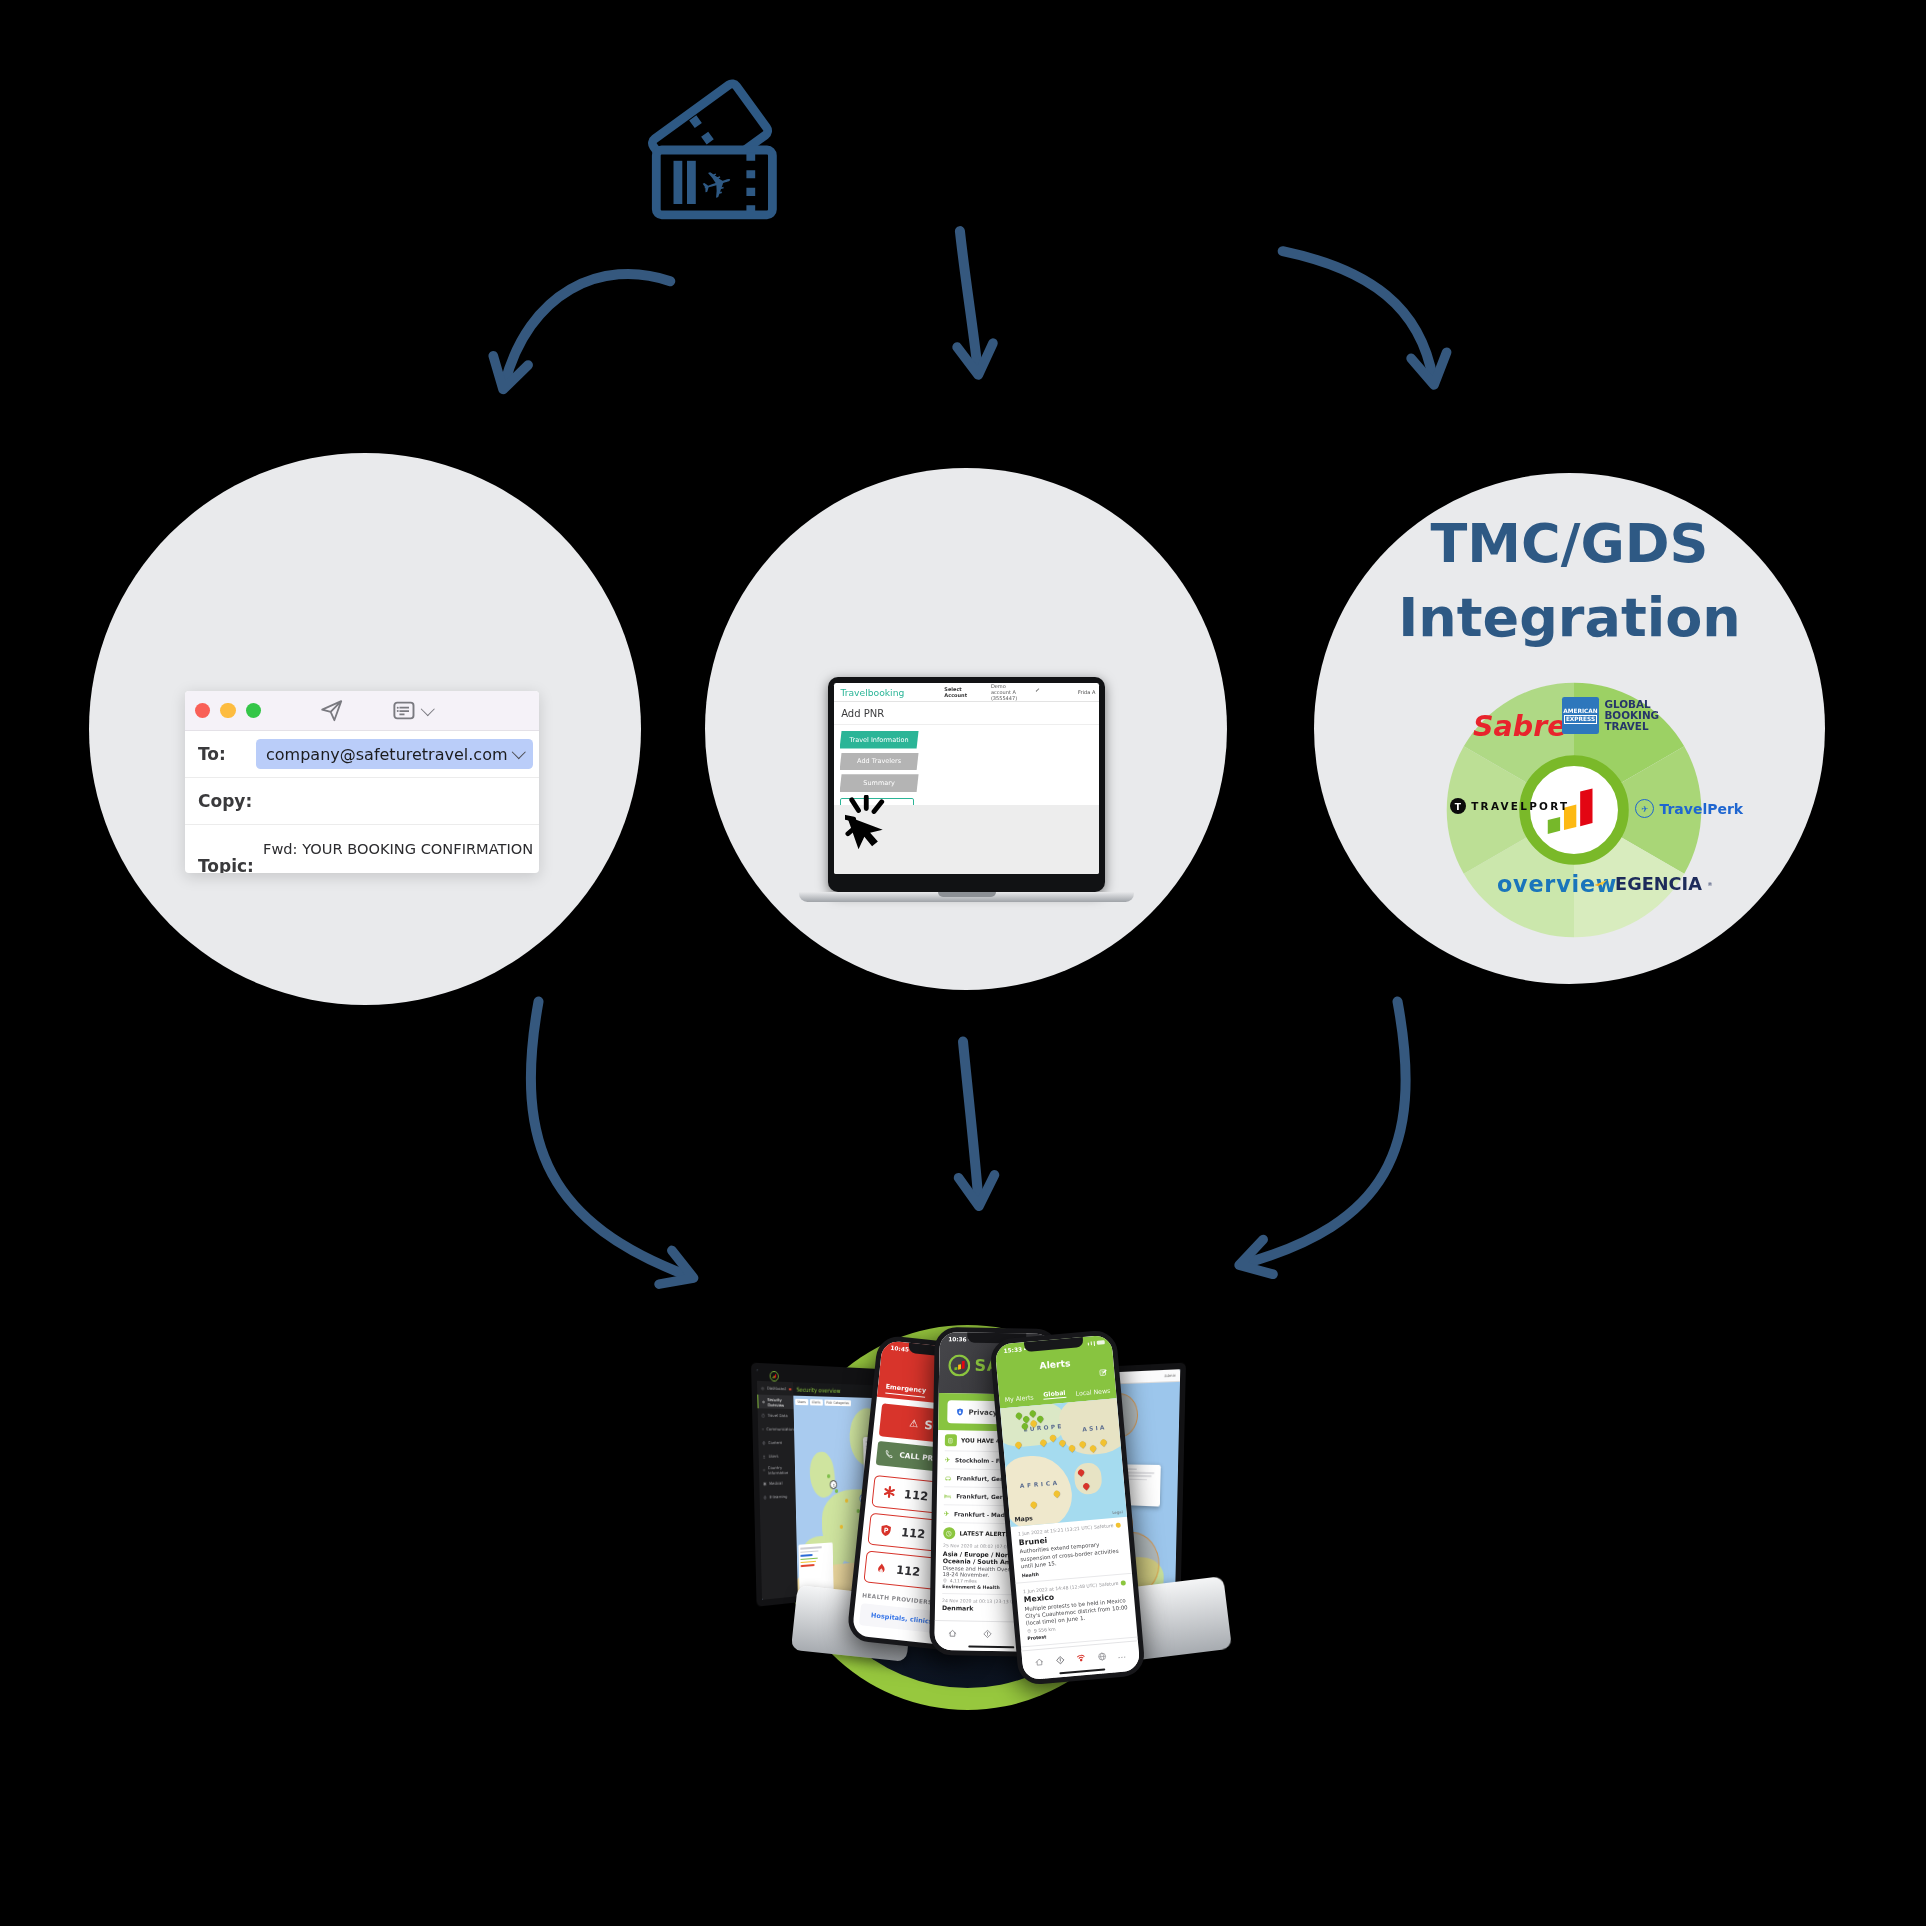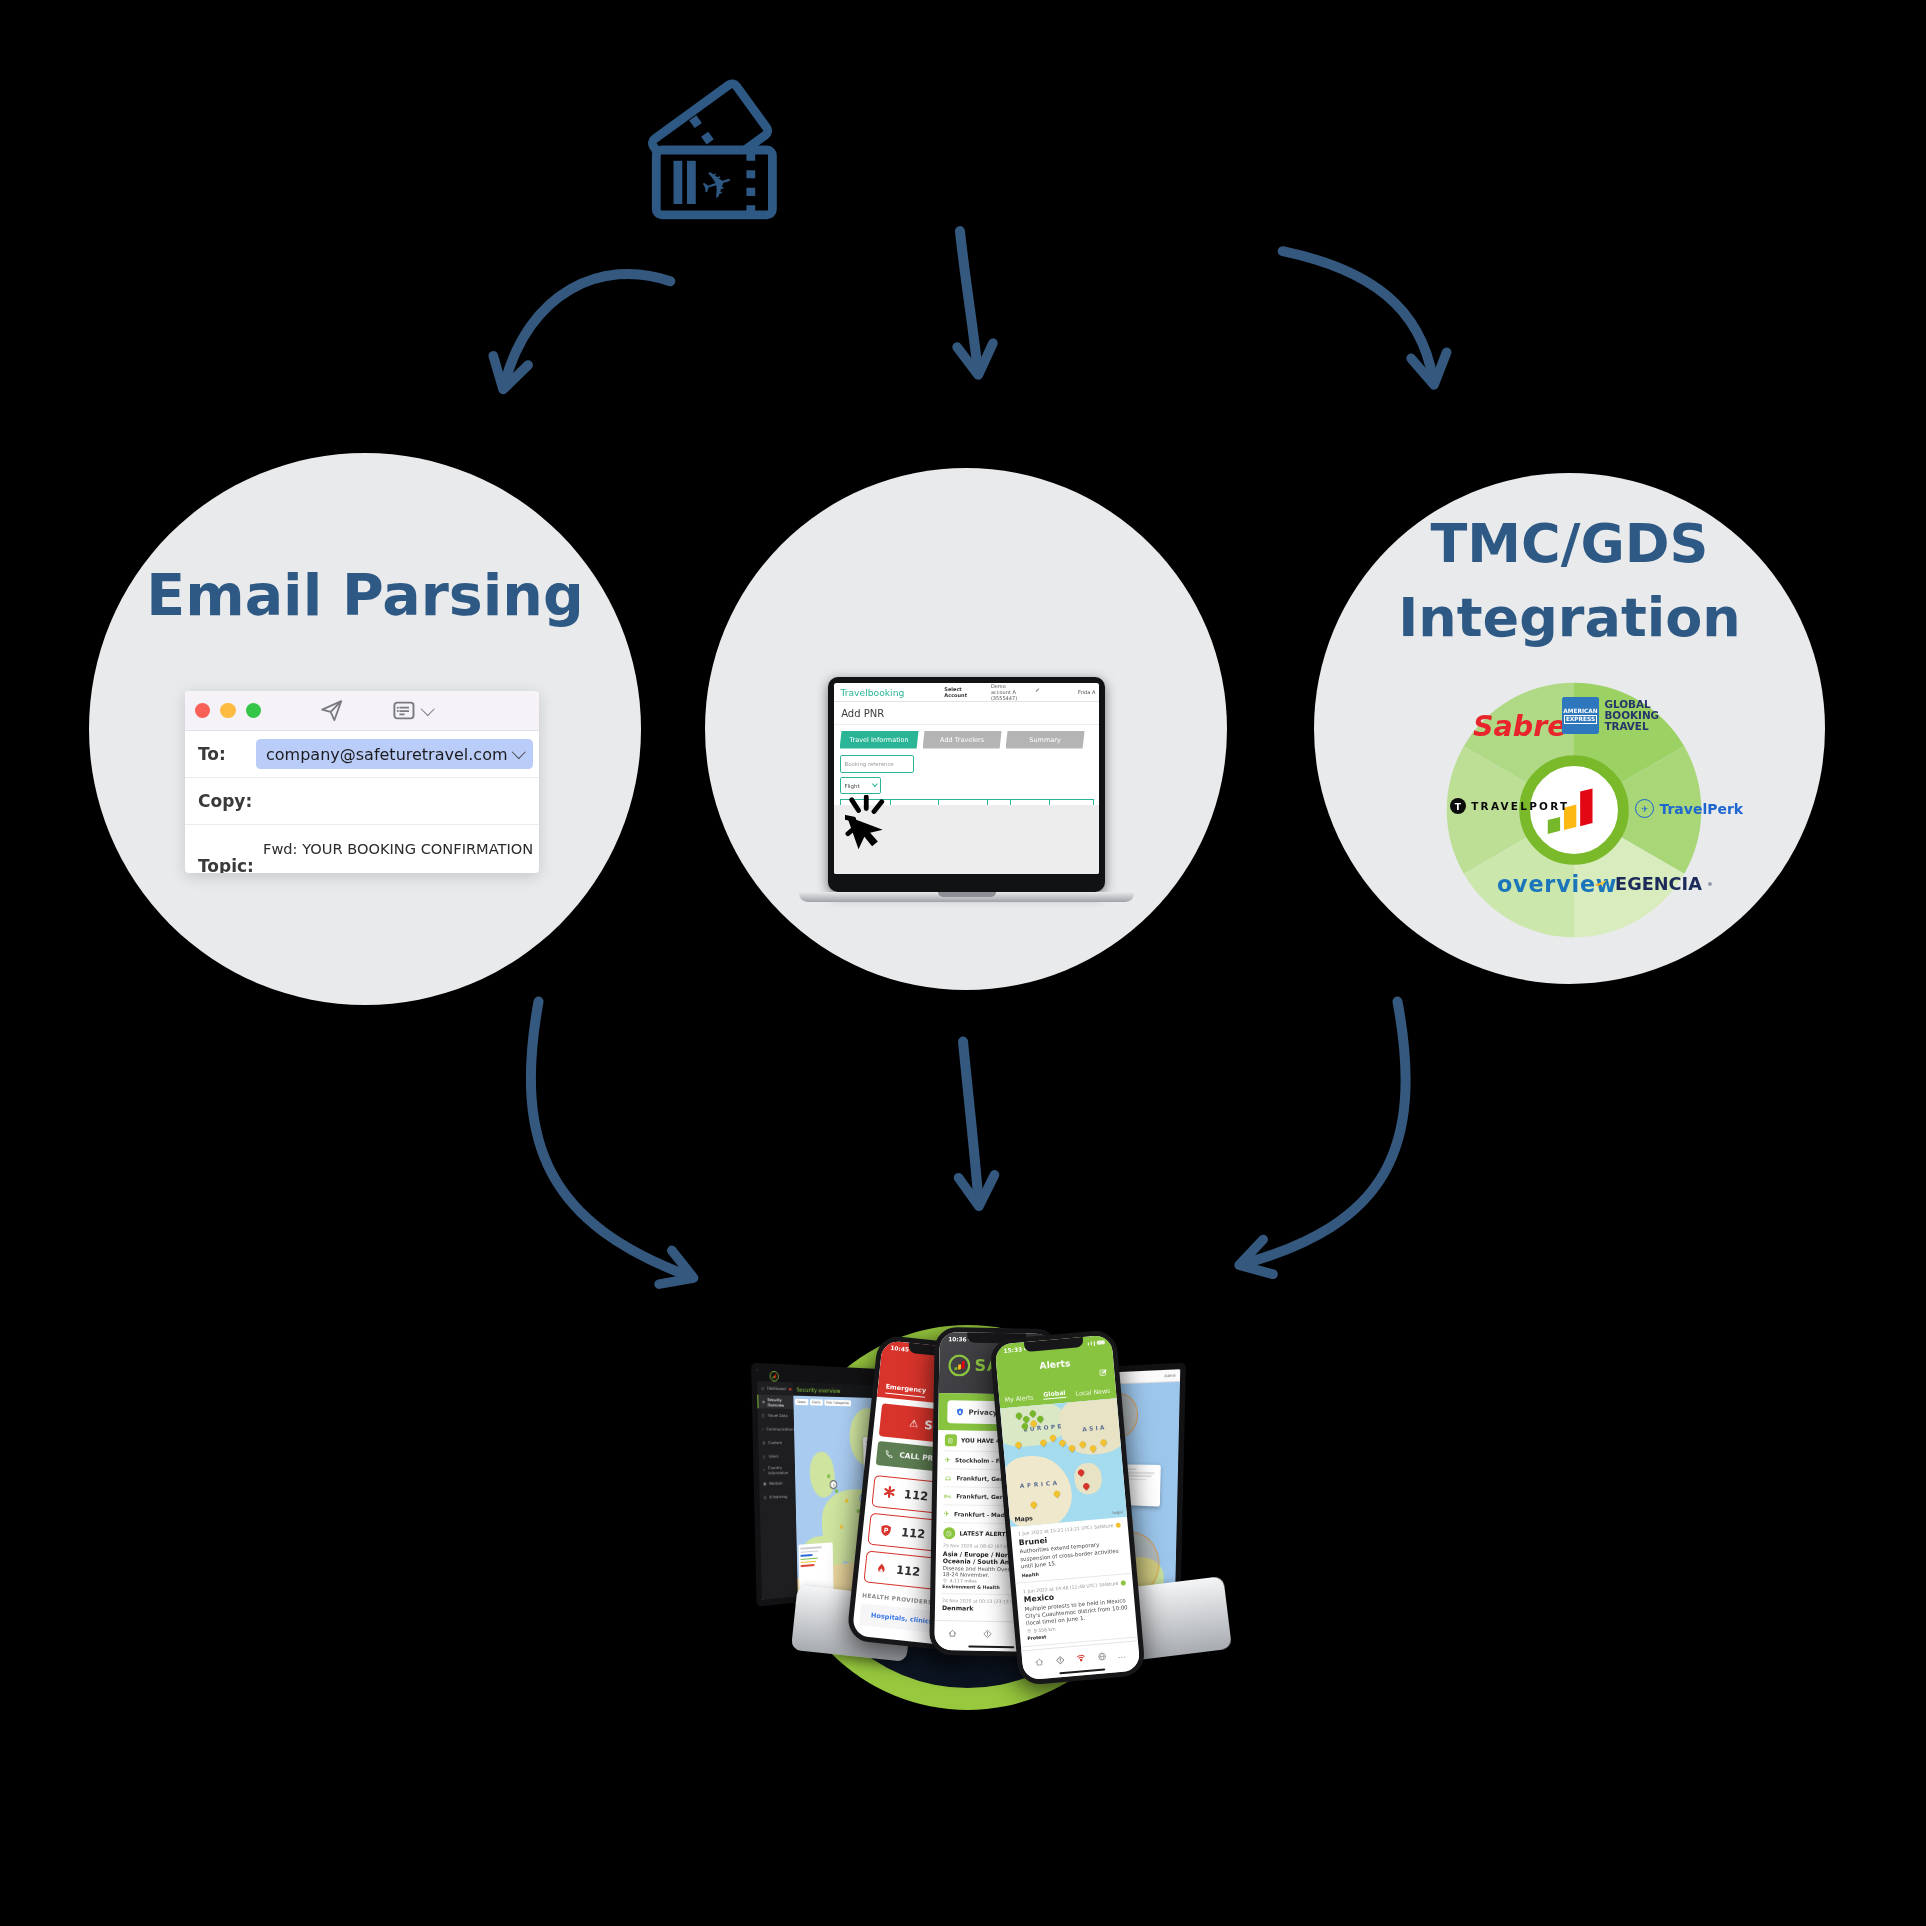--- a/index.html
+++ b/index.html
@@ -193,21 +193,20 @@
       <path d="M1740 730 C1560 668 1372 760 1310 996" marker-end="url(#ah)"></path>
       <path d="M2492 600 C2506 728 2526 848 2538 958" marker-end="url(#ah)"></path>
       <path d="M3330 652 C3558 700 3688 798 3720 984" marker-end="url(#ah)"></path>
       <path d="M1398 2600 C1330 2980 1432 3178 1786 3312" marker-end="url(#ah)"></path>
       <path d="M2500 2704 C2514 2848 2530 2988 2540 3116" marker-end="url(#ah)"></path>
       <path d="M3628 2600 C3700 2988 3592 3178 3232 3280" marker-end="url(#ah)"></path>
     </g>
   </svg>
 
   <div class="abs bigcircle" style="left:89px;top:453px;width:552px;height:552px;"></div>
-  <div class="abs circle-title" style="left:89px;top:562px;width:552px;">Email Parsing</div>
   <div class="abs email-card">
     <div class="email-head">
       <span class="tl" style="background:#F96057"></span>
       <span class="tl" style="background:#FDBC40"></span>
       <span class="tl" style="background:#34C648"></span>
       <svg class="icn" style="margin-left:58px;color:#7A7A80" width="25.4" height="25.4" viewBox="0 0 24 24">
           <use href="#i-send"></use>
         </svg>
       <svg class="icn" style="margin-left:46px;color:#7A7A80" width="27" height="27" viewBox="0 0 24 24">
           <use href="#i-list"></use>
@@ -239,21 +238,21 @@
           <span style="flex:1"></span>
           <span style="font-size:5px;font-weight:700;color:#333;">Select Account</span>
           <span style="font-size:5px;color:#555;margin-left:3.9px;">Demo account A (3555447)</span>
           <span class="chev" style="width:3.1px;height:3.1px;border-width:0.8px;border-color:#888;"></span>
           <svg class="icn" width="7" height="7" viewBox="0 0 24 24" style="color:#2BB597">
               <use href="#i-person"></use>
             </svg>
           <span style="font-size:5px;color:#444;white-space:nowrap;">Frida A</span>
         </div>
         <div style="font-size:10px;color:#3A3A3C;padding:6.2px 7px 5.4px;border-bottom:0.8px solid #EEE;">Add PNR</div>
-        <div style="display:flex;gap:4px;padding:5.4px 5.4px 0;">
+        <div style="display:flex;gap:4px;padding:5.4px 5.4px 0;flex-direction:column;">
           <div class="tab" style="width:79px;background:#2BB597;">
               <span>Travel Information</span>
             </div>
           <div class="tab" style="width:79px;background:#B4B4B4;">
               <span>Add Travelers</span>
             </div>
           <div class="tab" style="width:79px;background:#B4B4B4;">
               <span>Summary</span>
             </div>
         </div>

